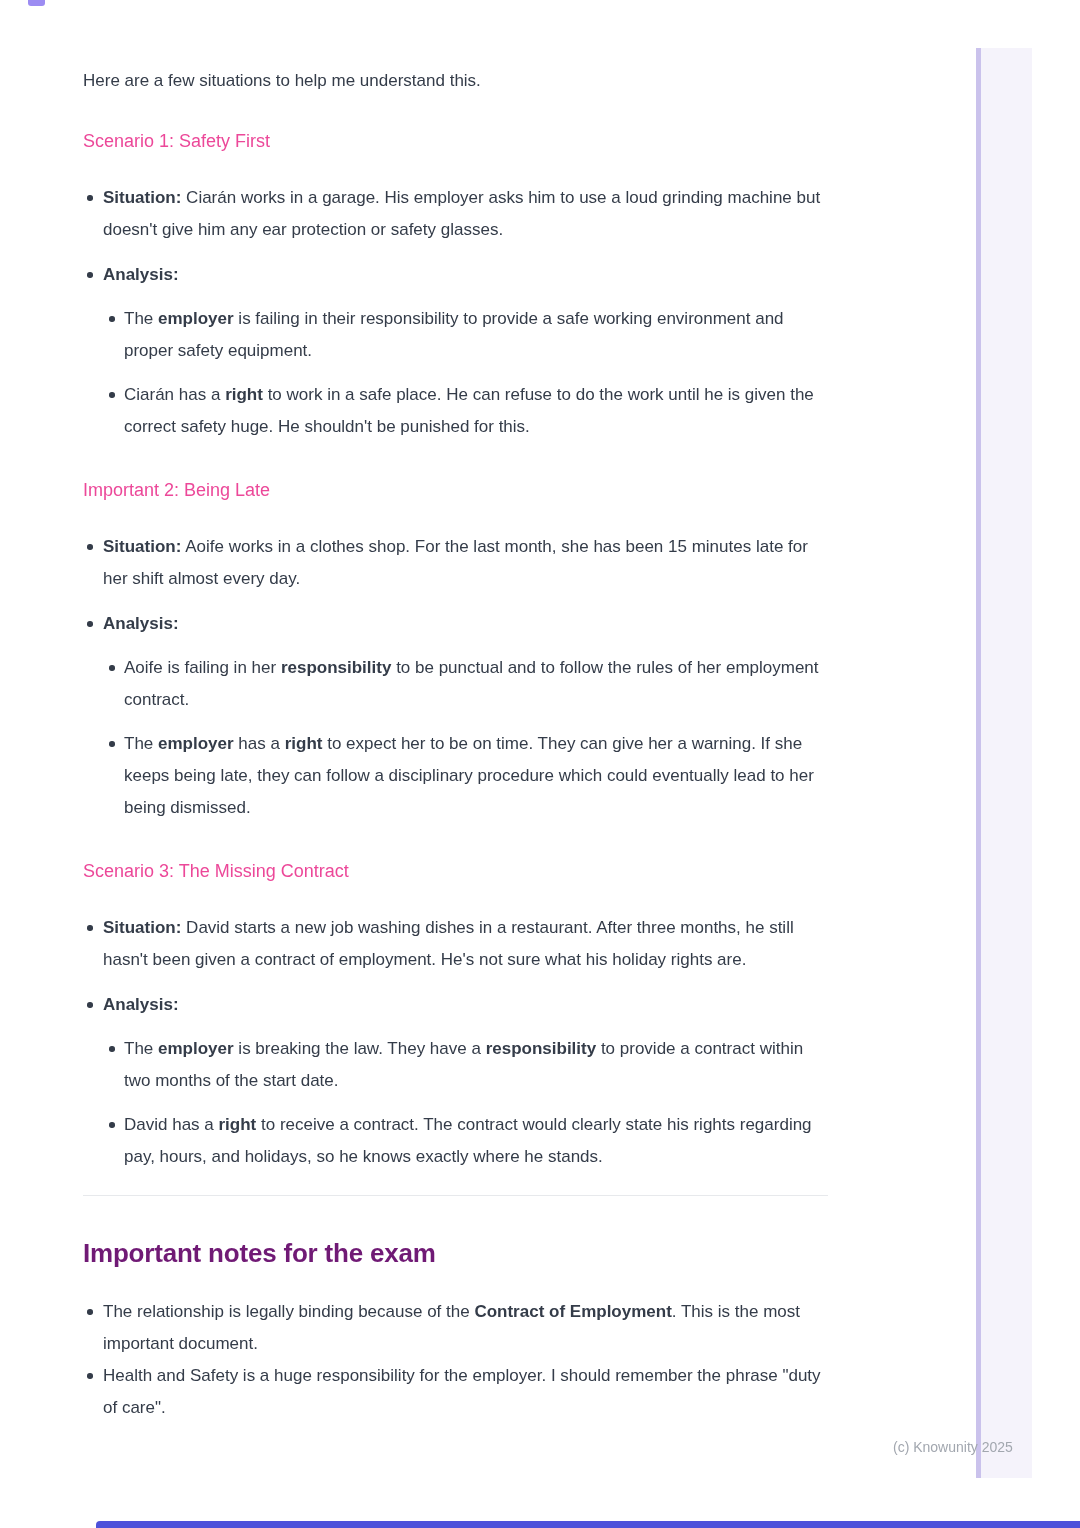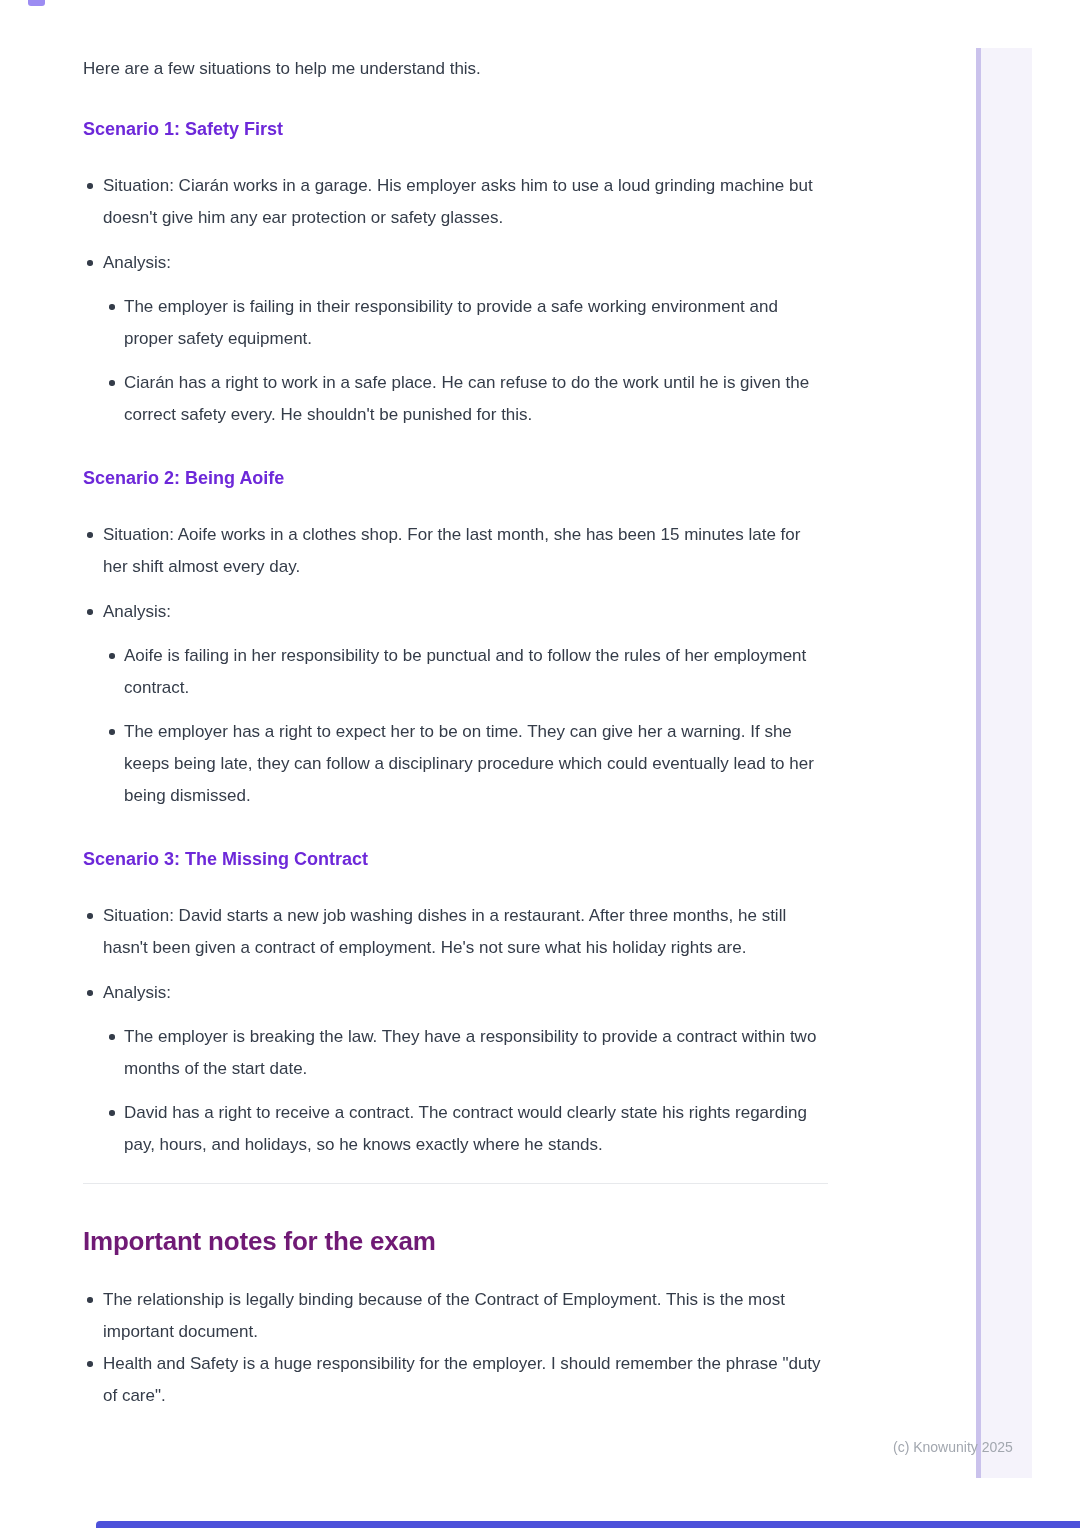--- a/index.html
+++ b/index.html
@@ -13,38 +13,38 @@
     height: 1528px;
     overflow: hidden;
     font-family: "Liberation Sans", sans-serif;
     color: #343c49;
   }
 
   
   .content {
     position: absolute;
     left: 83px;
-    top: 4px;
+    top: 16px;
     width: 745px;
     padding-top: 52px;
   }
 
   .intro {
     margin: 0;
     font-size: 17px;
     line-height: 26px;
     color: #343c49;
   }
 
   h2.scenario-heading {
     margin: 34px 0 0 0;
     font-size: 18px;
     line-height: 26px;
-    font-weight: 700;
-    color: #6d28d9;
+    font-weight: 400;
+    color: #ec4899;
   }
 
   ul.bullets {
     list-style: none;
     margin: 28px 0 0 0;
     padding: 0;
   }
   ul.bullets li {
     position: relative;
     padding-left: 20px;
@@ -68,21 +68,21 @@
     margin-top: 10px;
   }
   ul.bullets ul.bullets li {
     padding-left: 21px;
     margin-top: 12px;
   }
   ul.bullets ul.bullets li::before {
     left: 6px;
   }
 
-  .b { font-weight: 400; }
+  .b { font-weight: 700; }
 
   hr.divider {
     border: none;
     border-top: 1px solid #e7e9ec;
     margin: 22px 0 0 0;
     width: 100%;
   }
 
   h1.notes-heading {
     margin: 40px 0 0 0;
@@ -149,24 +149,24 @@
 
 <div class="content">
   <p class="intro">Here are a few situations to help me understand this.</p>
 
   <div id="sections-root">
       <h2 class="scenario-heading">Scenario 1: Safety First</h2>
       <ul class="bullets">
         <li><span class="b">Situation:</span><span> Ciarán works in a garage. His employer asks him to use a loud grinding machine but doesn't give him any ear protection or safety glasses.</span></li>
         <li><span class="b">Analysis:</span><ul class="bullets">
             <li><span>The </span><span class="b">employer</span><span> is failing in their responsibility to provide a safe working environment and proper safety equipment.</span></li>
-            <li><span>Ciarán has a </span><span class="b">right</span><span> to work in a safe place. He can refuse to do the work until he is given the correct safety every. He shouldn't be punished for this.</span></li>
+            <li><span>Ciarán has a </span><span class="b">right</span><span> to work in a safe place. He can refuse to do the work until he is given the correct safety huge. He shouldn't be punished for this.</span></li>
           </ul></li>
       </ul>
-      <h2 class="scenario-heading">Scenario 2: Being Aoife</h2>
+      <h2 class="scenario-heading">Important 2: Being Late</h2>
       <ul class="bullets">
         <li><span class="b">Situation:</span><span> Aoife works in a clothes shop. For the last month, she has been 15 minutes late for her shift almost every day.</span></li>
         <li><span class="b">Analysis:</span><ul class="bullets">
             <li><span>Aoife is failing in her </span><span class="b">responsibility</span><span> to be punctual and to follow the rules of her employment contract.</span></li>
             <li><span>The </span><span class="b">employer</span><span> has a </span><span class="b">right</span><span> to expect her to be on time. They can give her a warning. If she keeps being late, they can follow a disciplinary procedure which could eventually lead to her being dismissed.</span></li>
           </ul></li>
       </ul>
       <h2 class="scenario-heading">Scenario 3: The Missing Contract</h2>
       <ul class="bullets">
         <li><span class="b">Situation:</span><span> David starts a new job washing dishes in a restaurant. After three months, he still hasn't been given a contract of employment. He's not sure what his holiday rights are.</span></li>

